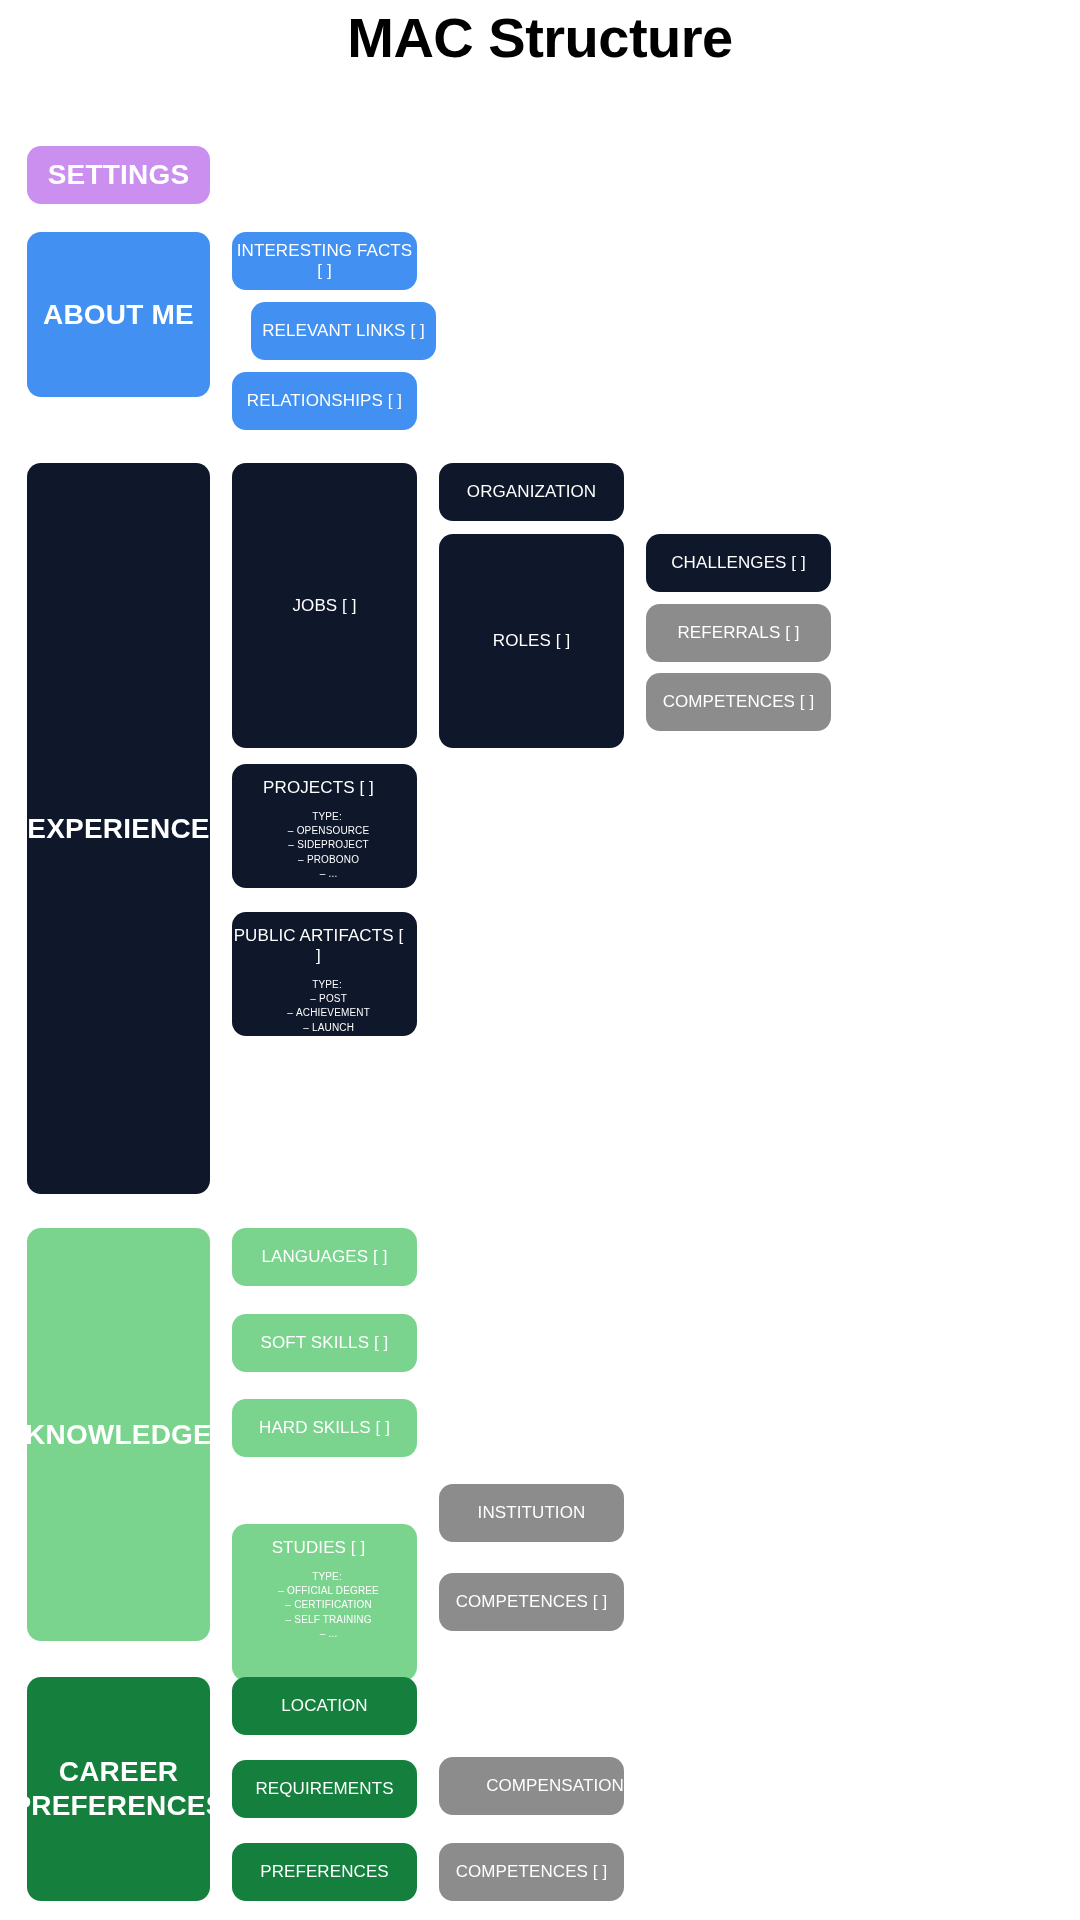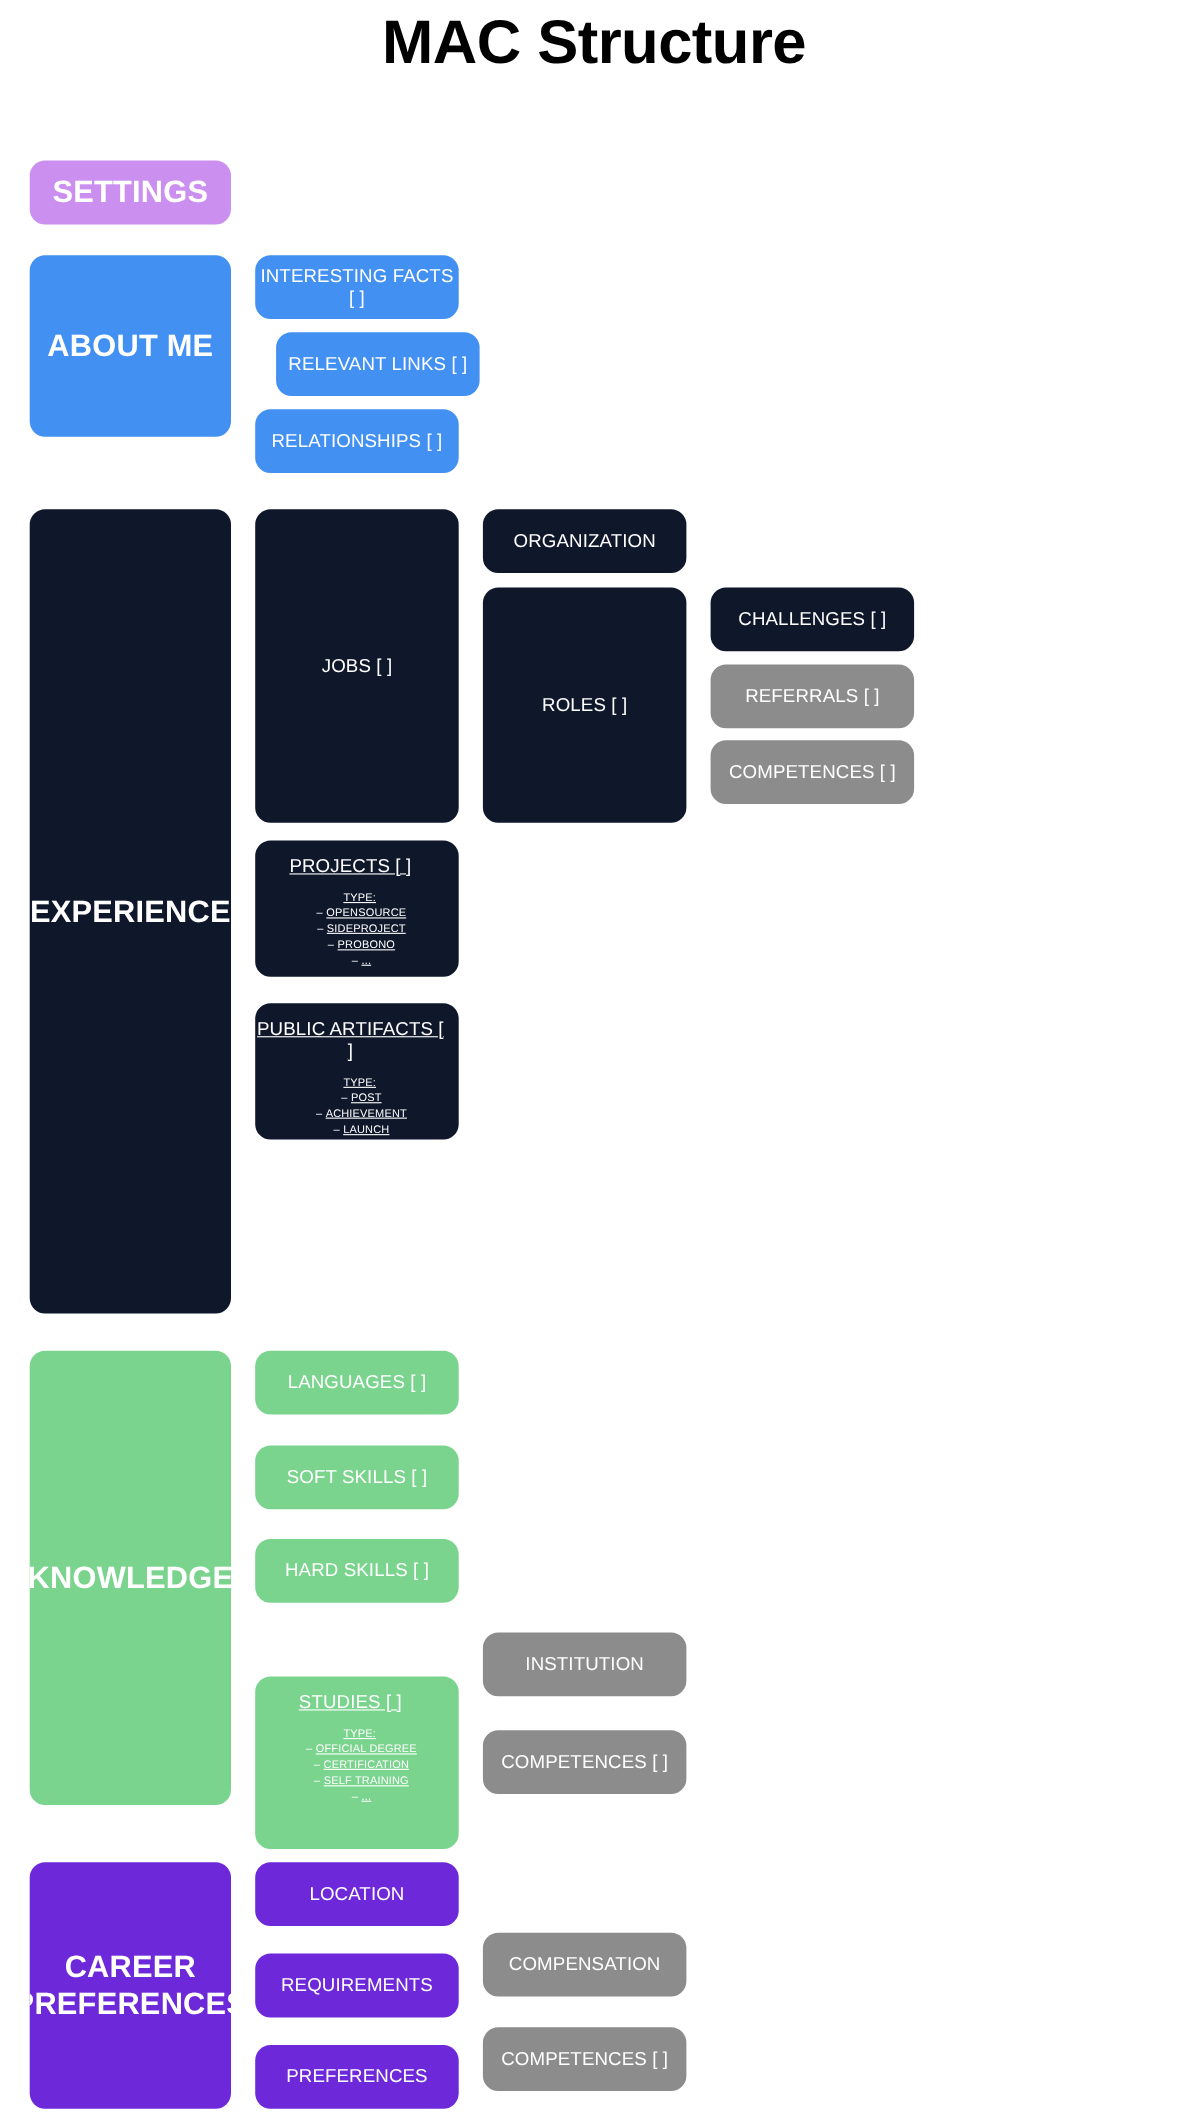--- a/index.html
+++ b/index.html
@@ -52,21 +52,20 @@
   .node.lvl2 {
     font-size: 17px;
     font-weight: normal;
     letter-spacing: 0.1px;
   }
 
   
   .node.withlist {
     display: block;
     padding: 14px 12px 0 0;
-    text-decoration: underline;
   }
   .node.withlist .node-title {
     display: block;
     width: 100%;
     text-align: center;
     font-size: 17px;
     font-weight: normal;
     letter-spacing: 0.1px;
     margin-bottom: 12px;
   }
@@ -78,21 +77,21 @@
     font-weight: normal;
   }
   .type-label { display: block; }
   .type-item { display: block; }
   .type-item .dash { display: inline-block; width: 12px; }
 
   .c-purple  { background: #CB8FF0; }
   .c-blue    { background: #4190F2; }
   .c-orange  { background: #0f172a; }
   .c-green   { background: #7BD48E; }
-  .c-red     { background: #6d28d9; margin-top: 16px; }
+  .c-red     { background: #15803d; }
   .c-gray    { background: #8C8C8C; }
 </style>
 </head>
 <body>
 
 <div id="canvas">
 
   <div id="page-title">MAC Structure</div>
 
   <div class="node lvl1 c-purple" style="left:27px; top:146px; width:183px; height:58px;">
@@ -198,21 +197,21 @@
       <span>PREFERENCES</span>
     </span>
   </div>
 
   <div class="node lvl2 c-red" style="left:232px; top:1677px; width:185px; height:58px;">
     <span>LOCATION</span>
   </div>
   <div class="node lvl2 c-red" style="left:232px; top:1760px; width:185px; height:58px;">
     <span>REQUIREMENTS</span>
   </div>
-  <div class="node lvl2 c-gray" style="left:439px; top:1757px; width:185px; height:58px;">
+  <div class="node lvl2 c-gray" style="left:439px; top:1757px; width:185px; height:58px;justify-content:flex-end;">
     <span>COMPENSATION</span>
   </div>
   <div class="node lvl2 c-red" style="left:232px; top:1843px; width:185px; height:58px;">
     <span>PREFERENCES</span>
   </div>
   <div class="node lvl2 c-gray" style="left:439px; top:1843px; width:185px; height:58px;">
     <span>COMPETENCES [ ]</span>
   </div>
 
 </div>

